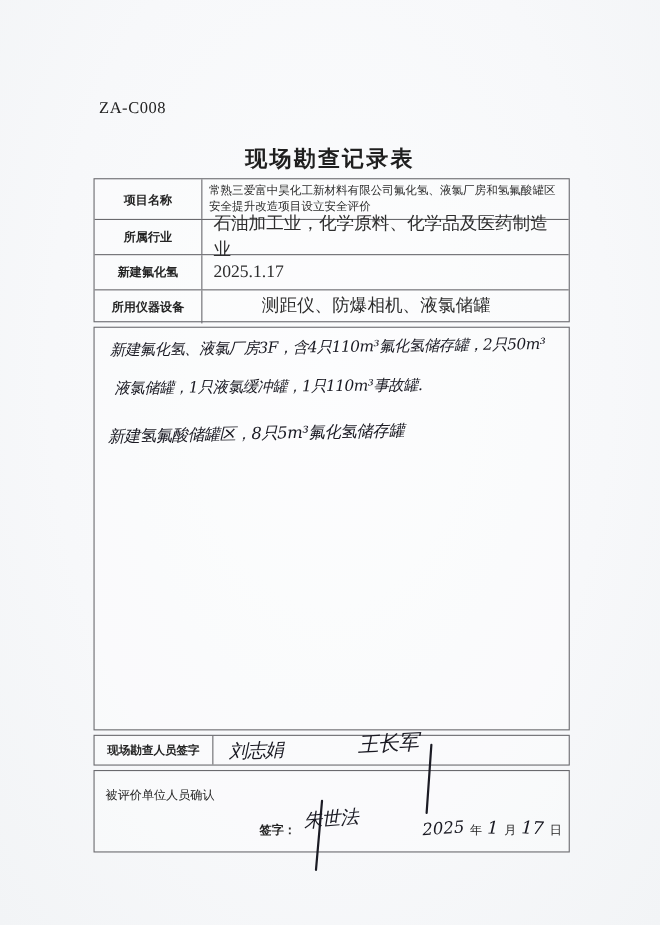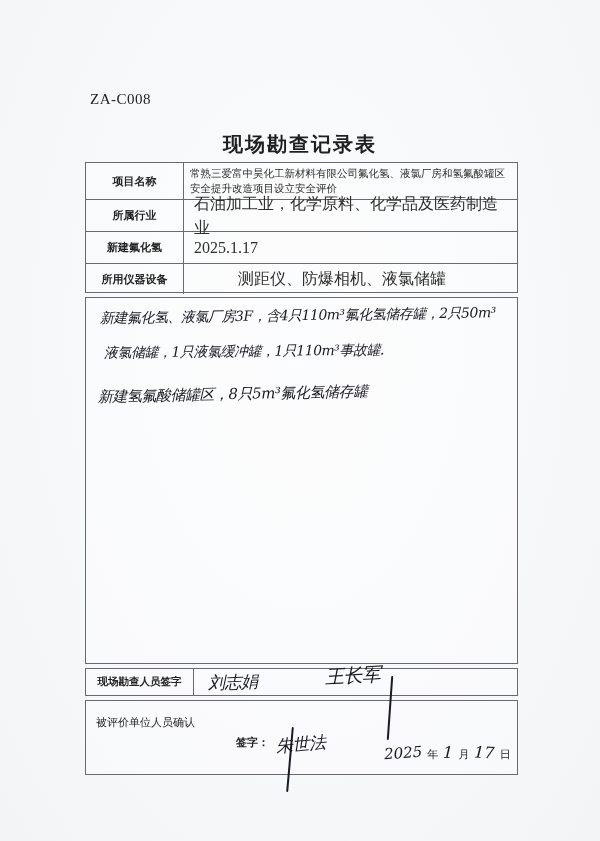--- a/index.html
+++ b/index.html
@@ -41,21 +41,21 @@
     flex:1; display:flex; align-items:center;
     font-size:16px; color:#2e2e2e; padding:1px 8px 1px 10px; line-height:1.45;
   }
   .t-value.center { justify-content:center; text-align:left; font-size:10.5px; padding:1px 6px; }
   .sig-label { width:108px; flex:0 0 108px; font-size:10.5px; }
   .confirm-label {
     position:absolute; left:10px; top:14px;
     font-weight:normal; font-size:11px; color:#242424;
   }
   .sign-label {
-    position:absolute; left:150px; top:34px;
+    position:absolute; left:150px; top:46px;
     font-weight:bold; font-size:11px; color:#242424;
   }
   .date-strip {
     position:absolute; left:298px; top:42px; width:130px;
     display:flex; align-items:baseline; gap:5px; white-space:nowrap;
   }
   .date-strip .printed { font-size:11px; color:#242424; }
   .hw {
     position:absolute; white-space:nowrap;
     font-family:"DejaVu Serif","Liberation Serif",serif;

